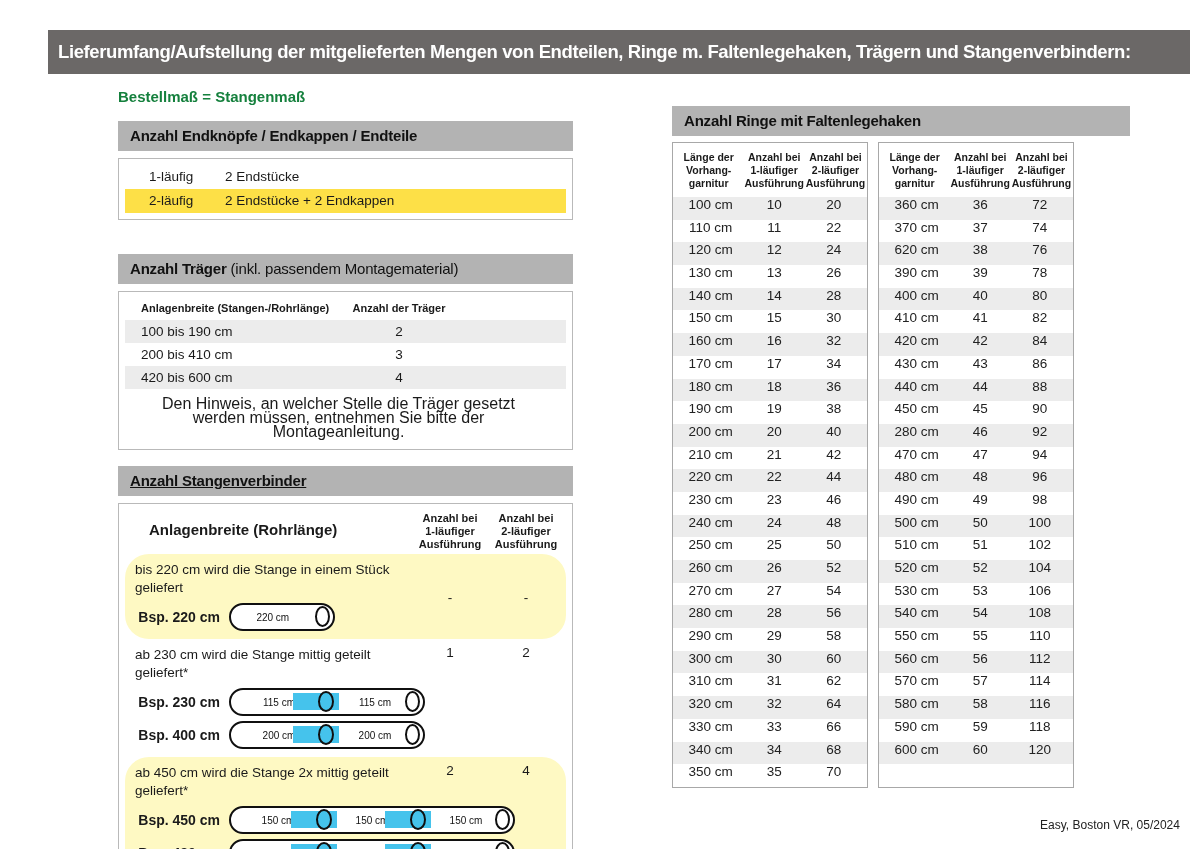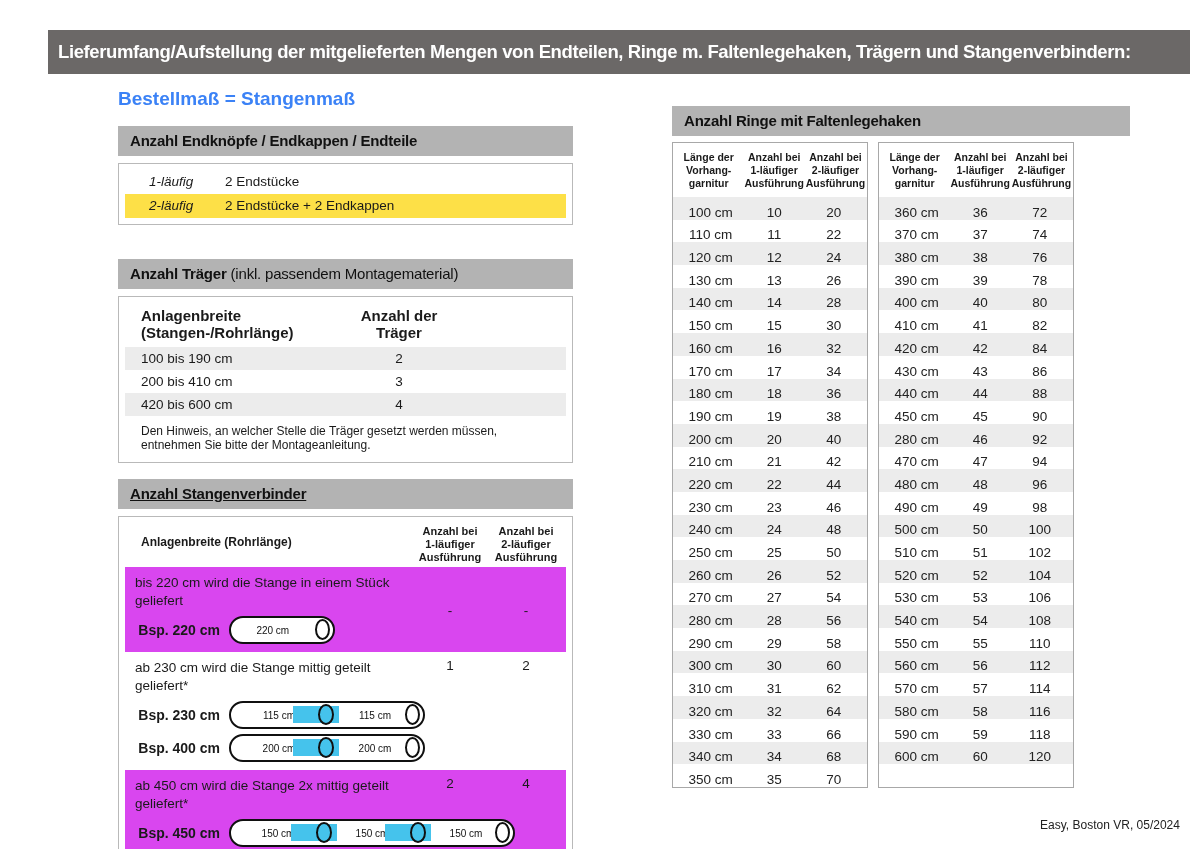--- a/index.html
+++ b/index.html
@@ -13,54 +13,54 @@
   }
   
   .topbar {
     position:absolute; left:48px; top:30px; width:1142px; height:44px;
     background:#6b6867; color:#fff;
     font-weight:bold; font-size:18.5px; letter-spacing:-0.4px;
     line-height:44px; padding-left:10px; white-space:nowrap;
   }
   
   .leftcol { position:absolute; left:118px; top:88px; width:455px; }
-  .rednote { color:#3b82f6; font-weight:bold; font-size:19px; margin-bottom:16px; }
+  .rednote { color:#15803d; font-weight:bold; font-size:15px; margin-bottom:16px; }
   .sechdr {
     background:#b3b3b3; height:30px; line-height:30px;
     font-size:15px; padding-left:12px; color:#111; letter-spacing:-0.2px;
   }
   .sechdr b { font-weight:bold; }
   .box { background:#fff; border:1px solid #b9b9b9; }
   .box1 { margin-top:7px; padding:6px; }
   .t1row { display:flex; height:24px; line-height:24px; font-size:13.5px; padding-left:24px; }
   .t1row.shaded { background:#fde047; }
-  .t1label { width:76px;font-style:italic; }
+  .t1label { width:76px; }
   .hdr2 { margin-top:34px; }
   .box2 { margin-top:7px; padding:6px 6px 8px; }
-  .t2head { display:flex; font-weight:bold; font-size:15px; padding:4px 0 6px 16px; }
+  .t2head { display:flex; font-weight:bold; font-size:11px; padding:4px 0 6px 16px; }
   .t2head .t2c1 { flex:1; }
   .t2c2 { width:120px; text-align:center; margin-right:107px; }
   .t2row { display:flex; height:23px; line-height:23px; font-size:13.5px; padding-left:16px; }
   .t2row .t2c1 { flex:1; }
   .t2row.shaded { background:#ececec; }
-  .t2note { font-size:12px; line-height:14px; padding:8px 30px 2px 16px; }
+  .t2note { font-size:16px; line-height:14px; padding:8px 30px 2px 16px;text-align:center; }
   .hdr3 { margin-top:16px;text-decoration:underline; }
   .box3 { margin-top:7px; padding:0 6px; }
   .vbhead { position:relative; height:50px; }
   .vbhead .vmain {
-    position:absolute; left:16px; top:0; height:50px;
-    display:flex; align-items:center; font-weight:bold; font-size:12px;text-align:right;
+    position:absolute; left:24px; top:0; height:50px;
+    display:flex; align-items:center; font-weight:bold; font-size:15px;text-align:right;
   }
   .vhcol {
     position:absolute; top:8px; width:78px; text-align:center;
     font-weight:bold; font-size:11px; line-height:13px; white-space:pre-line;
   }
   .posA { left:286px; } .posB { left:362px; }
   .vblock { position:relative; padding:5px 0 7px; }
-  .vblock.shaded { background:#d946ef; }
+  .vblock.shaded { background:#fef9c3;border-radius:24px; }
   .vbtext { font-size:13.5px; padding:2px 170px 2px 10px; line-height:18px; }
   .vcol { position:absolute; top:6px; width:78px; text-align:center; font-size:13.5px; }
   .vcol.vmid { top:50%; transform:translateY(-50%); }
   .rodrow { display:flex; align-items:center; margin-top:3px; height:30px; }
   .rodlabel { width:104px; text-align:right; font-weight:bold; font-size:14px; padding-right:9px; }
   .rod {
     position:relative; height:28px; border:2.5px solid #101010; border-radius:14px;
     background:#fff; overflow:hidden;
   }
   .seg {
@@ -80,21 +80,21 @@
   
   .rightcol { position:absolute; left:672px; top:106px; width:458px; }
   .ringtables { display:flex; gap:10px; margin-top:6px; align-items:stretch; }
   .ringtable { width:196px; border:1px solid #a8a8a8; background:#fff; }
   .ringhdr { display:flex; padding:8px 0 7px; }
   .rh {
     font-weight:bold; font-size:10.5px; line-height:13px;
     text-align:center; white-space:pre-line;
   }
   .rc1,.rh1 { width:86px; } .rc2,.rh2 { width:60px; } .rc3,.rh3 { width:76px; }
-  .ringrow { display:flex; height:22.7px; align-items:flex-end; font-size:13.5px; color:#222; }
+  .ringrow { display:flex; height:22.7px; align-items:flex-start; font-size:13.5px; color:#222; }
   .ringrow.shaded { background:#ececec; }
   .rc { text-align:center; }
   
   .pagefoot { position:absolute; left:1040px; top:818px; width:140px; text-align:center; font-size:12px; color:#222; }
 </style>
 </head>
 <body>
 
 <div class="topbar">Lieferumfang/Aufstellung der mitgelieferten Mengen von Endteilen, Ringe m. Faltenlegehaken, Trägern und Stangenverbindern:</div>
 
@@ -396,21 +396,21 @@
             <div class="rc rc1">360 cm</div>
             <div class="rc rc2">36</div>
             <div class="rc rc3">72</div>
           </div>
           <div class="ringrow">
             <div class="rc rc1">370 cm</div>
             <div class="rc rc2">37</div>
             <div class="rc rc3">74</div>
           </div>
           <div class="ringrow shaded">
-            <div class="rc rc1">380 cm</div>
+            <div class="rc rc1">620 cm</div>
             <div class="rc rc2">38</div>
             <div class="rc rc3">76</div>
           </div>
           <div class="ringrow">
             <div class="rc rc1">390 cm</div>
             <div class="rc rc2">39</div>
             <div class="rc rc3">78</div>
           </div>
           <div class="ringrow shaded">
             <div class="rc rc1">400 cm</div>

